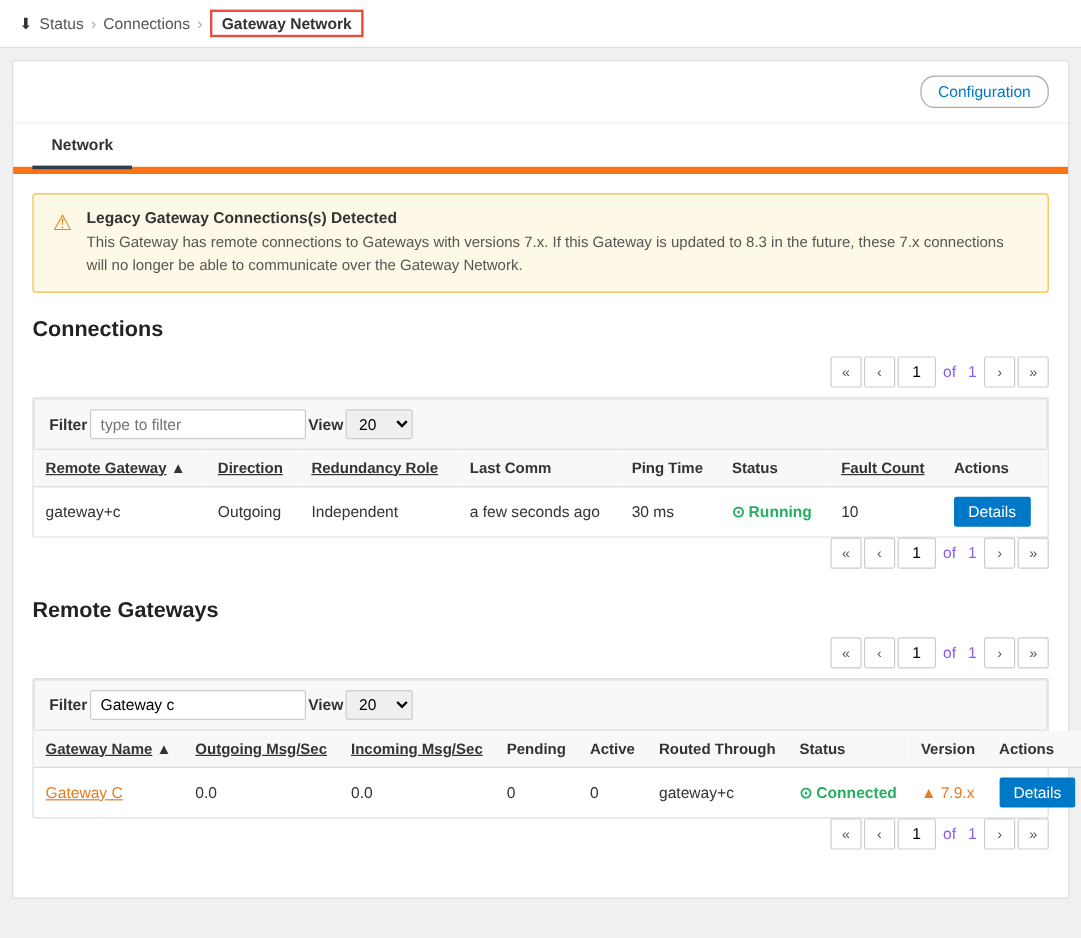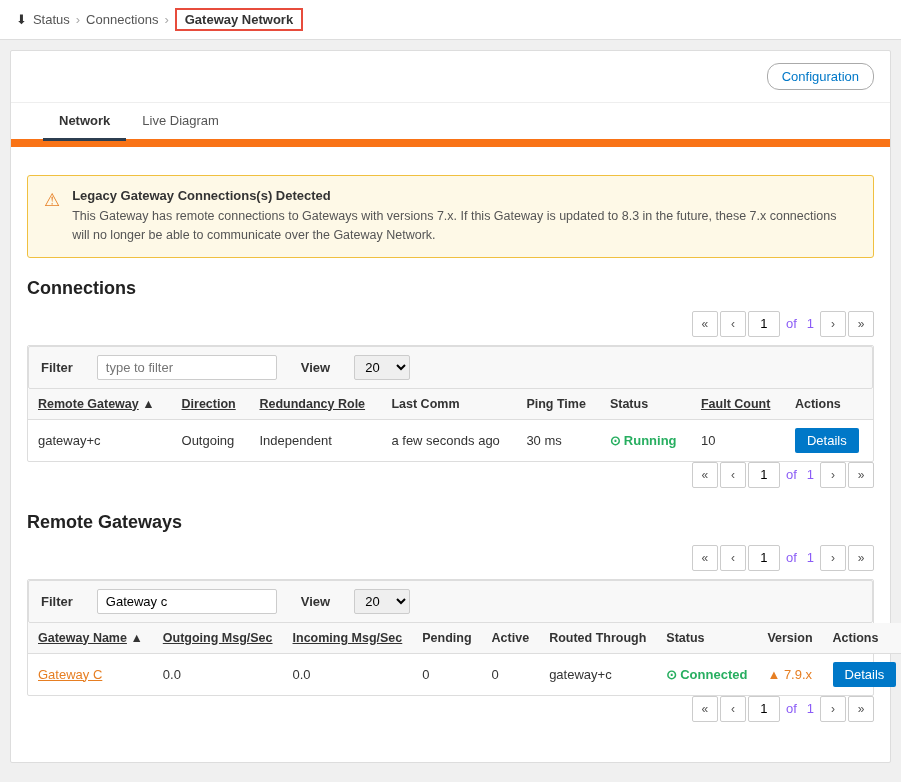--- a/index.html
+++ b/index.html
@@ -43,23 +43,23 @@
       background: #fff;
       padding: 5px 14px;
       font-size: 13px;
       color: #0078c8;
       cursor: pointer;
       border-radius: 12px;
     }
 
     .tabs {
       display: flex;
-      border-bottom: 8px solid #f97316;
-      padding: 0 32px;
-      margin-bottom: 12px;
+      border-bottom: 6px solid #f97316;
+      padding: 0 16px;
+      margin-bottom: 0;
     }
     .tab {
       padding: 10px 16px;
       cursor: pointer;
       font-size: 13px;
       color: #555;
       border-bottom: 3px solid transparent;
       margin-bottom: -2px;
     }
     .tab.active {
@@ -125,21 +125,21 @@
     }
     .page-info { font-size: 13px; color: #8b5cf6; margin: 0 4px; }
 
     .filter-bar {
       background: #f8f8f8;
       border: 1px solid #ddd;
       border-radius: 2px;
       padding: 8px 12px;
       display: flex;
       align-items: center;
-      gap: 24px;
+      gap: 2px;
       margin-bottom: 0;
     }
     .filter-label { font-weight: bold; font-size: 13px; }
     .filter-input {
       border: 1px solid #ccc;
       padding: 4px 8px;
       font-size: 13px;
       border-radius: 2px;
       width: 180px;
     }
@@ -216,21 +216,20 @@
 </div>
 
 <div class="page-container">
 
   <div class="top-bar">
     <button class="config-btn">Configuration</button>
   </div>
 
   <div class="tabs">
     <div class="tab active">Network</div>
-    <div class="tab">Live Diagram</div>
   </div>
 
   <div class="content">
 
     <div class="alert-box">
       <span class="alert-icon">⚠</span>
       <div>
         <div class="alert-title">Legacy Gateway Connections(s) Detected</div>
         <div class="alert-text">This Gateway has remote connections to Gateways with versions 7.x. If this Gateway is updated to 8.3 in the future, these 7.x connections will no longer be able to communicate over the Gateway Network.</div>
       </div>

